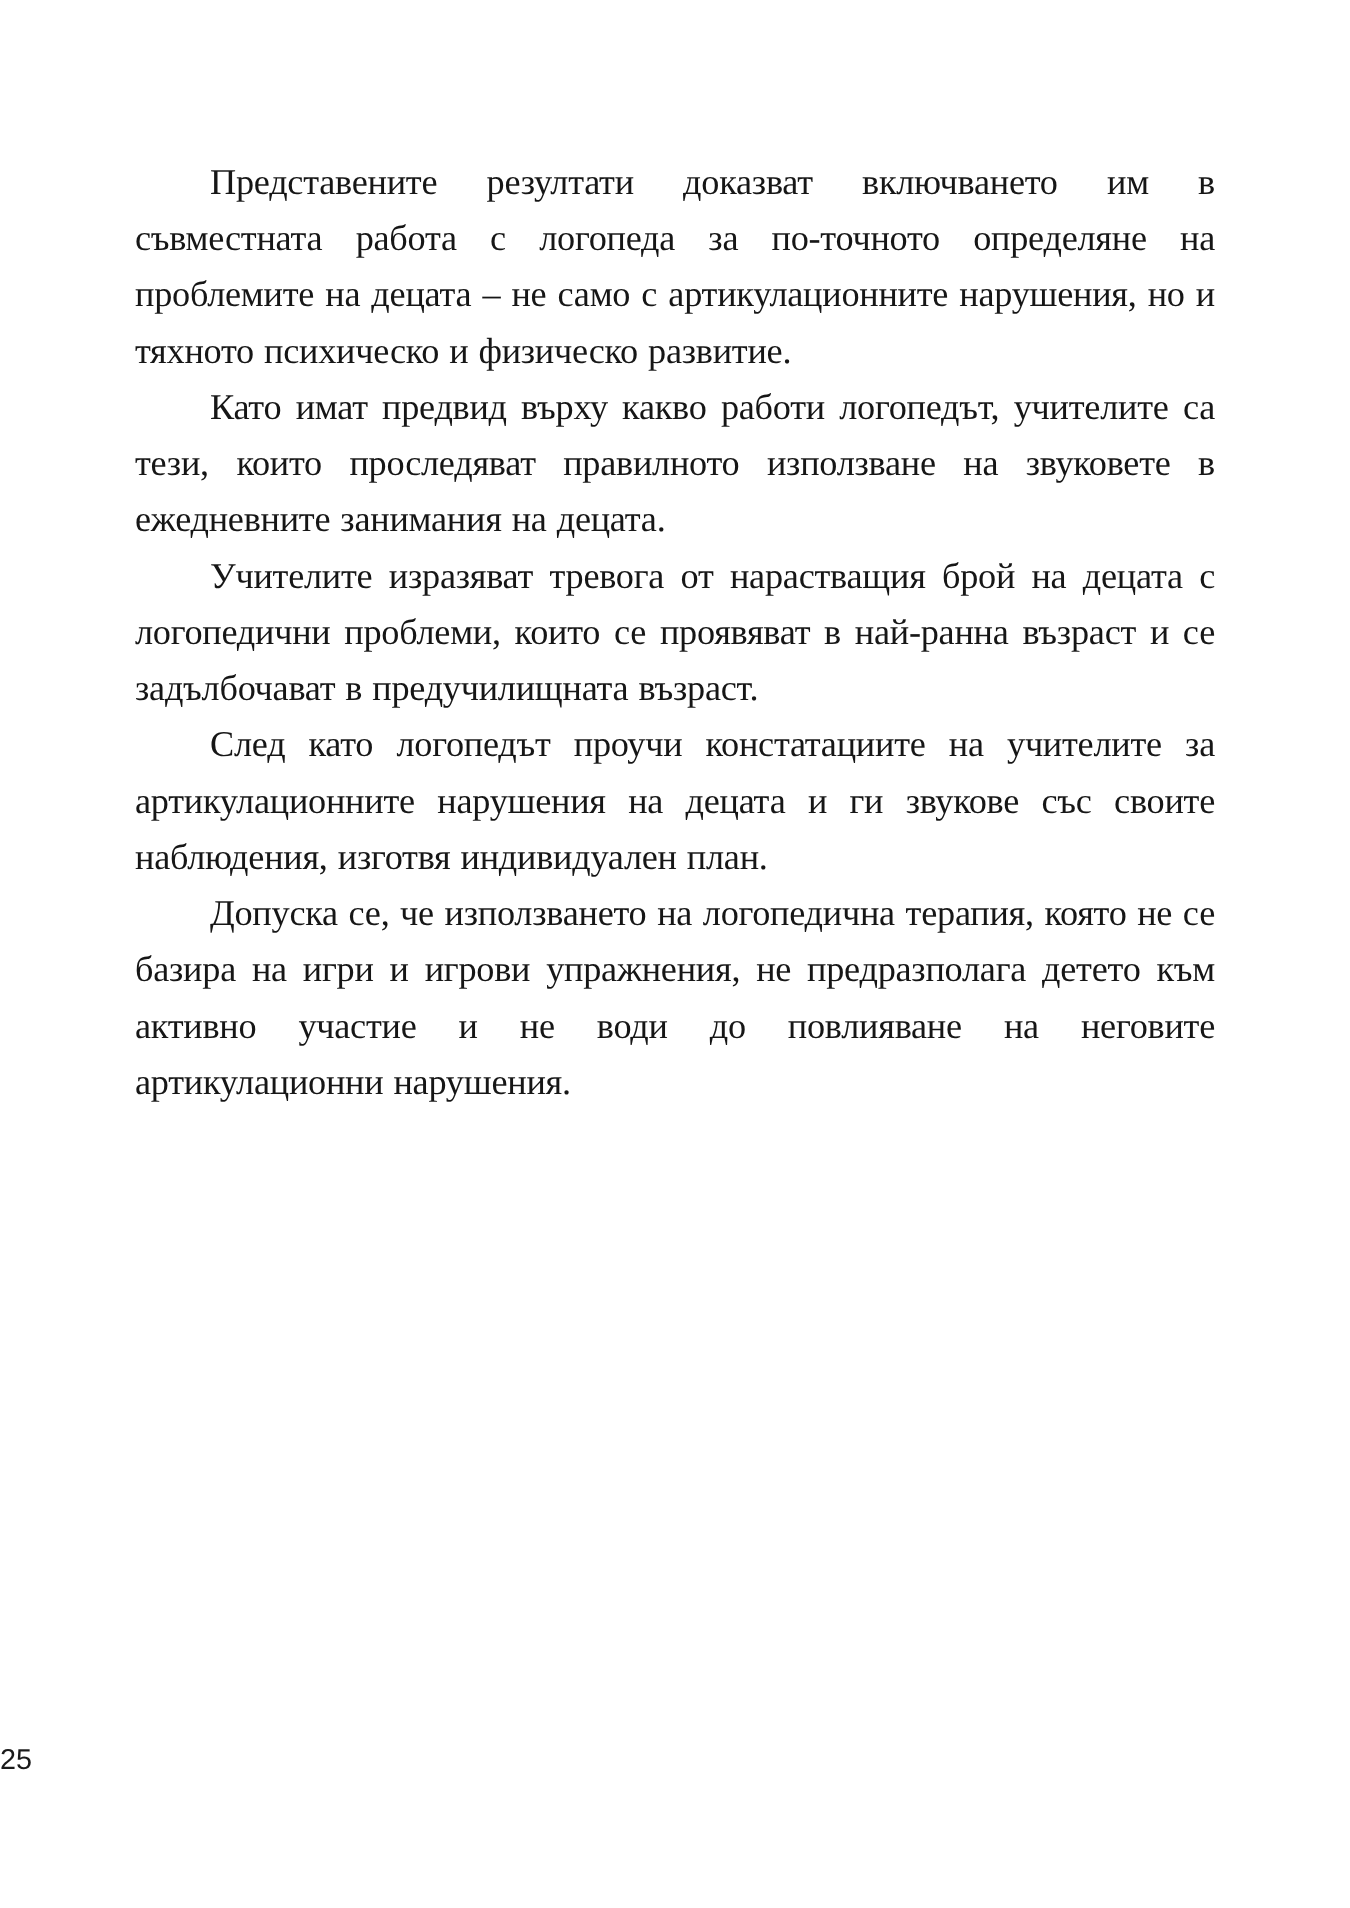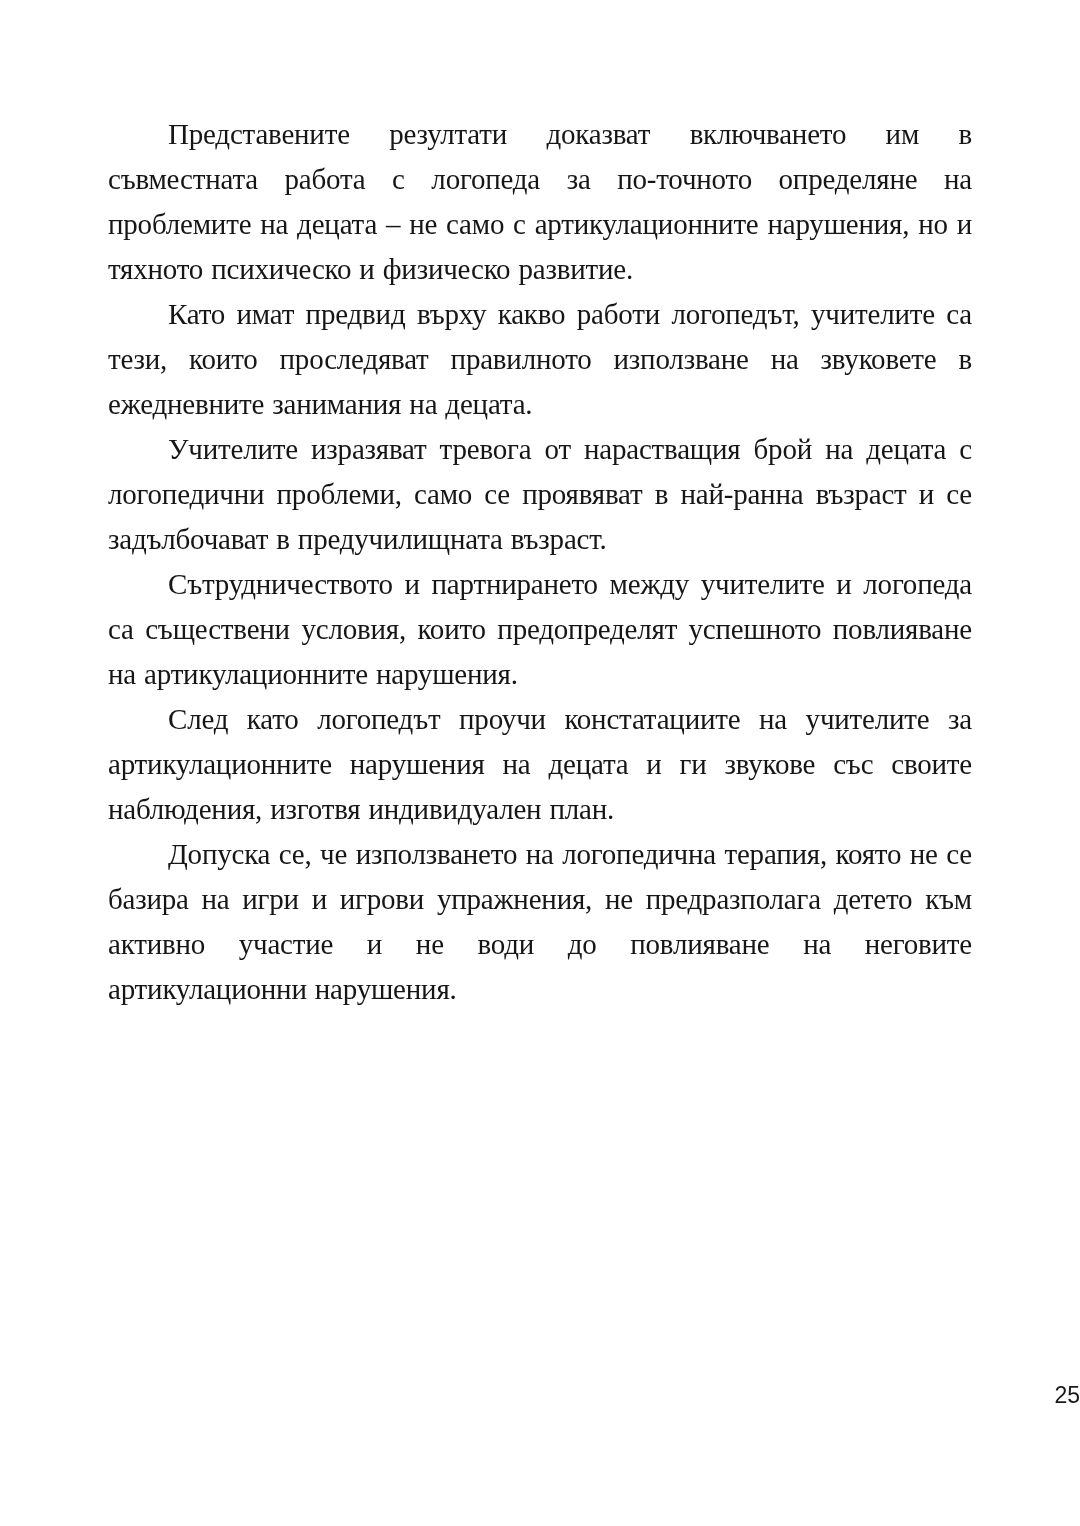--- a/index.html
+++ b/index.html
@@ -11,20 +11,21 @@
     width: 1080px;
     height: 1526px;
     position: relative;
     overflow: hidden;
     font-family: "Liberation Serif", serif;
   }
   .page {
     position: absolute;
     inset: 0;
     background: #ffffff;
+    margin-top: 12px;
   }
   .text-block {
     position: absolute;
     top: 112px;
     left: 108px;
     right: 108px;
     color: #161616;
   }
   .para {
     margin: 0;
@@ -33,37 +34,36 @@
     text-align: justify;
     text-indent: 60px;
     letter-spacing: -0.2px;
     word-spacing: 1px;
   }
   .footer {
     position: absolute;
     top: 1382px;
     left: 0;
     width: 100%;
-    text-align: right;
+    text-align: left;
   }
   .page-number {
     font-family: "Liberation Sans", sans-serif;
     font-size: 23px;
     color: #1a1a1a;
   }
 </style>
 </head>
 <body>
 
 <div class="page">
   <div class="text-block">
       <p class="para">Представените резултати доказват включването им в съвместната работа с логопеда за по-точното определяне на проблемите на децата – не само с артикулационните нарушения, но и тяхното психическо и физическо развитие.</p>
       <p class="para">Като имат предвид върху какво работи логопедът, учителите са тези, които проследяват правилното използване на звуковете в ежедневните занимания на децата.</p>
-      <p class="para">Учителите изразяват тревога от нарастващия брой на децата с логопедични проблеми, само се проявяват в най-ранна възраст и се задълбочават в предучилищната възраст.</p>
-      <p class="para">Сътрудничеството и партнирането между учителите и логопеда са съществени условия, които предопределят успешното повлияване на артикулационните нарушения.</p>
+      <p class="para">Учителите изразяват тревога от нарастващия брой на децата с логопедични проблеми, които се проявяват в най-ранна възраст и се задълбочават в предучилищната възраст.</p>
       <p class="para">След като логопедът проучи констатациите на учителите за артикулационните нарушения на децата и ги звукове със своите наблюдения, изготвя индивидуален план.</p>
       <p class="para">Допуска се, че използването на логопедична терапия, която не се базира на игри и игрови упражнения, не предразполага детето към активно участие и не води до повлияване на неговите артикулационни нарушения.</p>
     </div>
 
   <div class="footer">
     <span class="page-number">25</span>
   </div>
 </div>
 
 </body></html>

